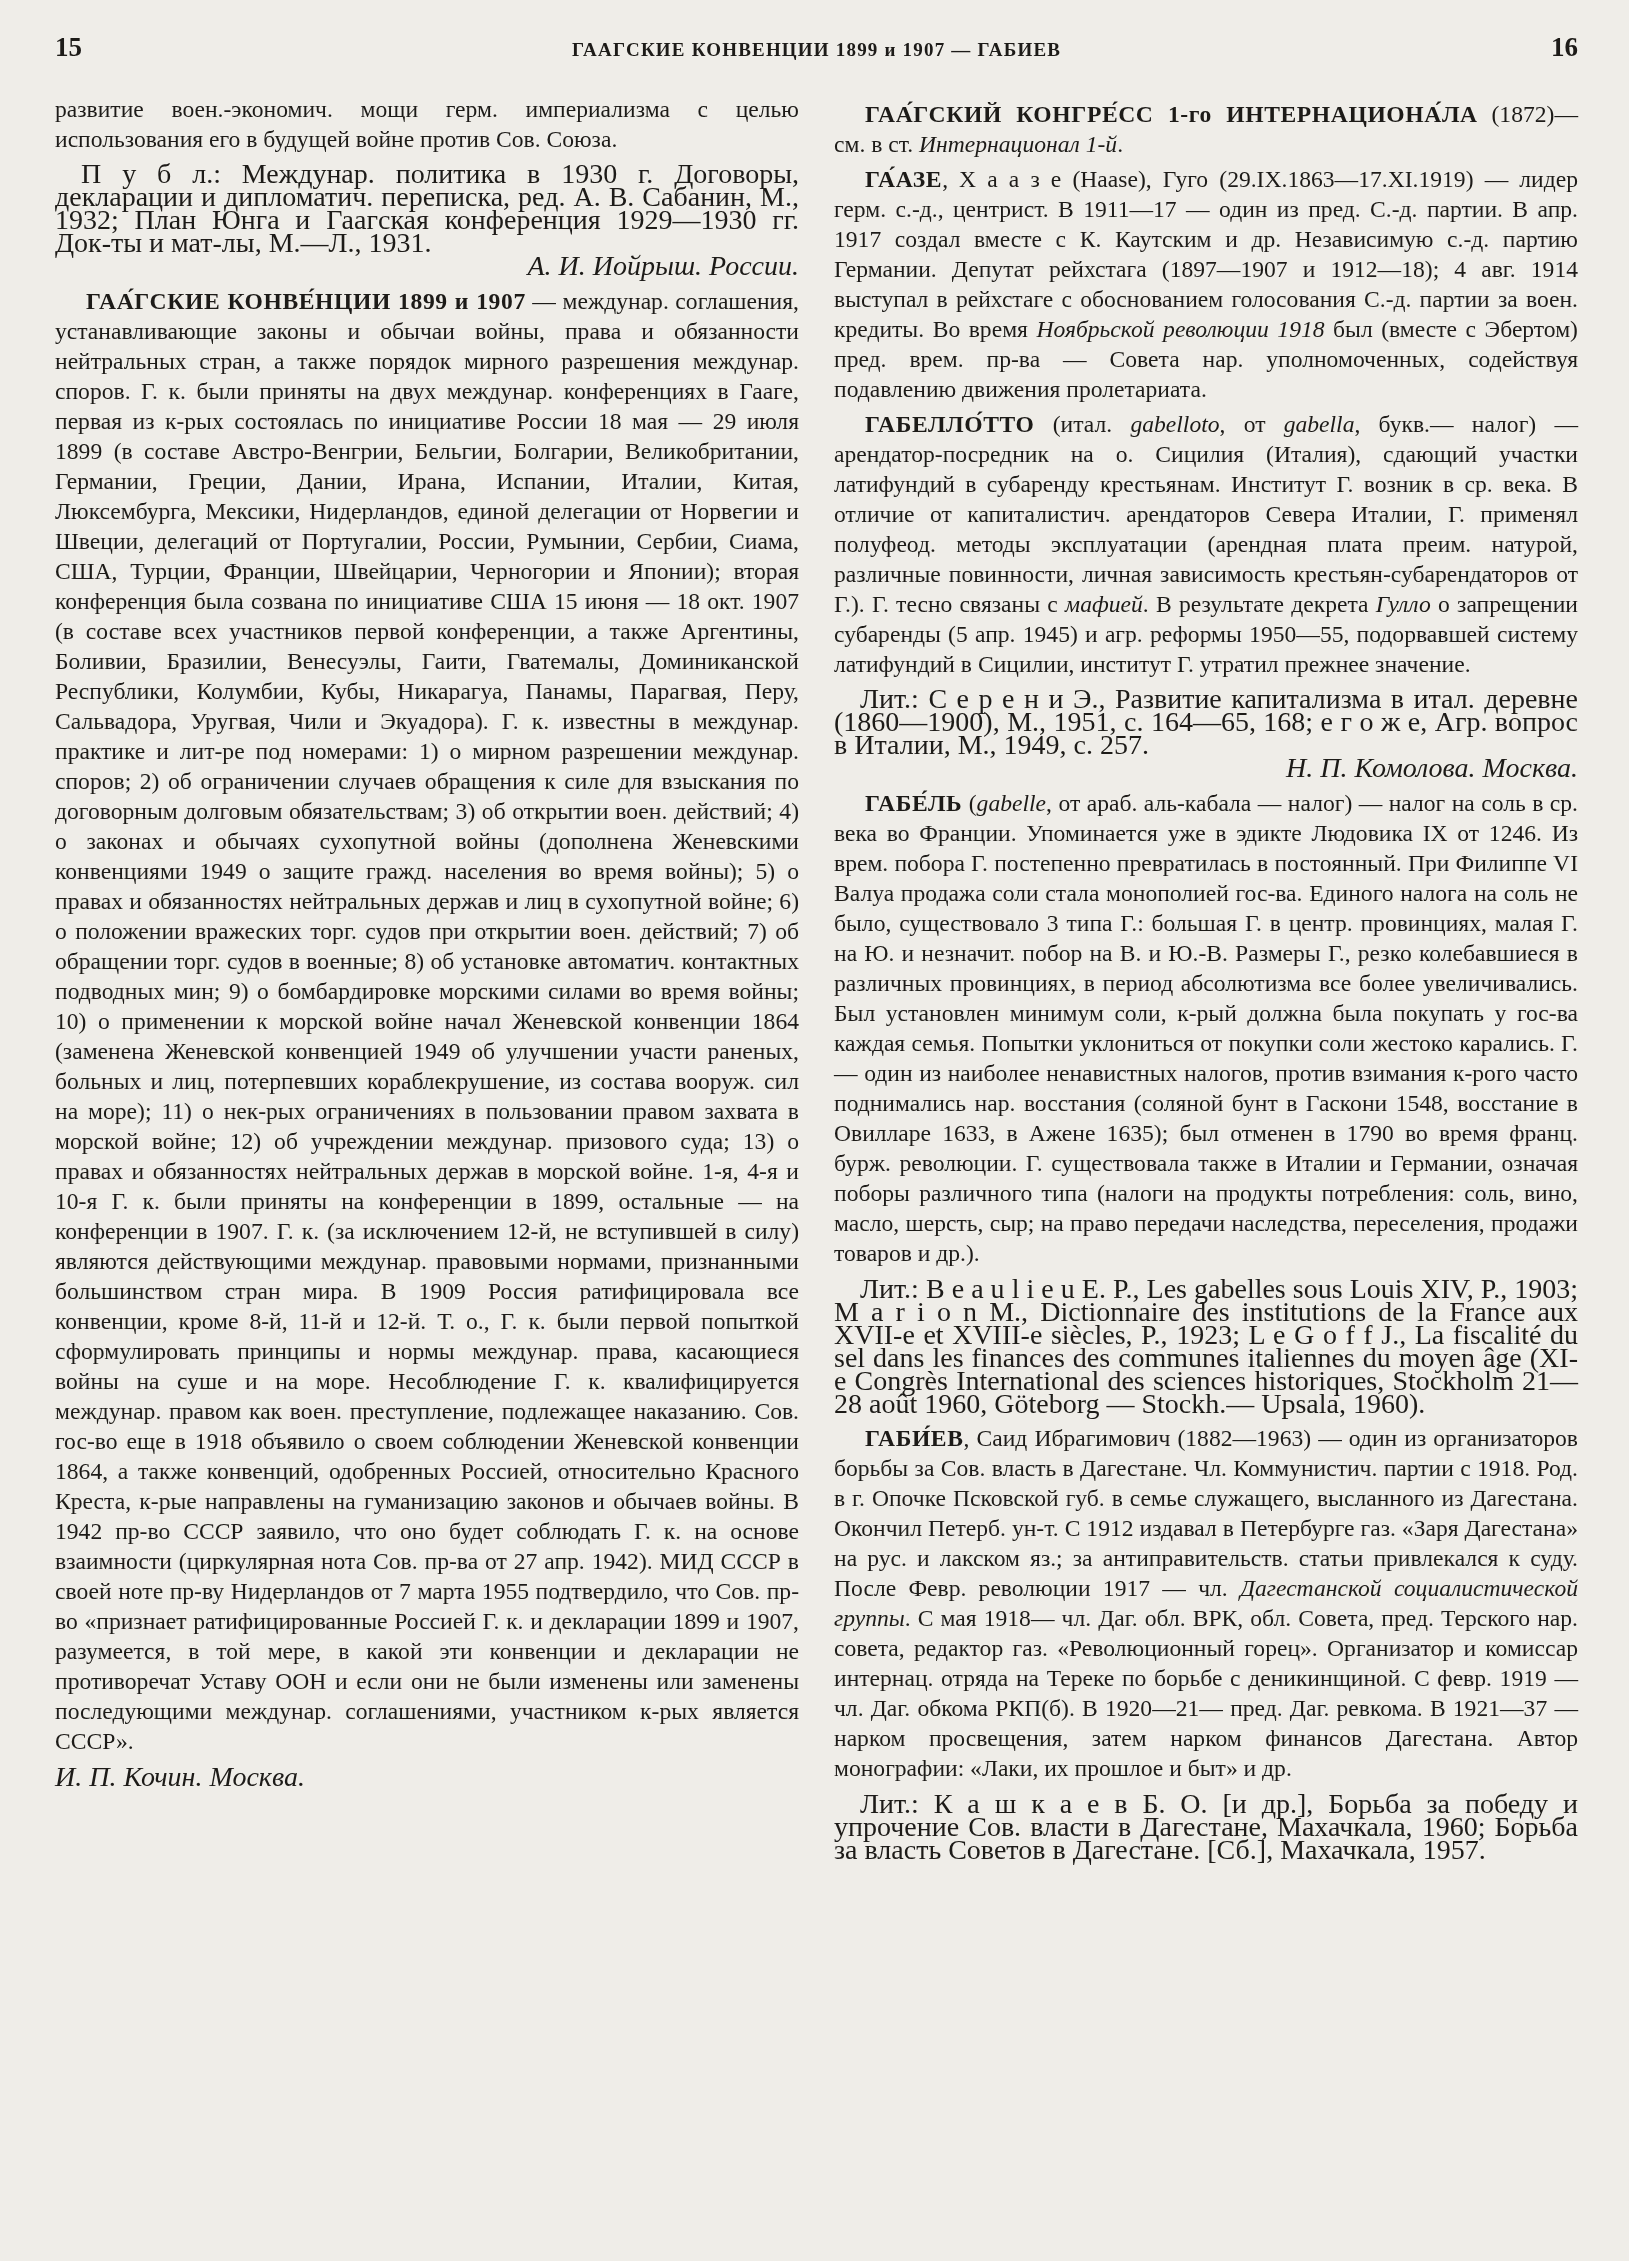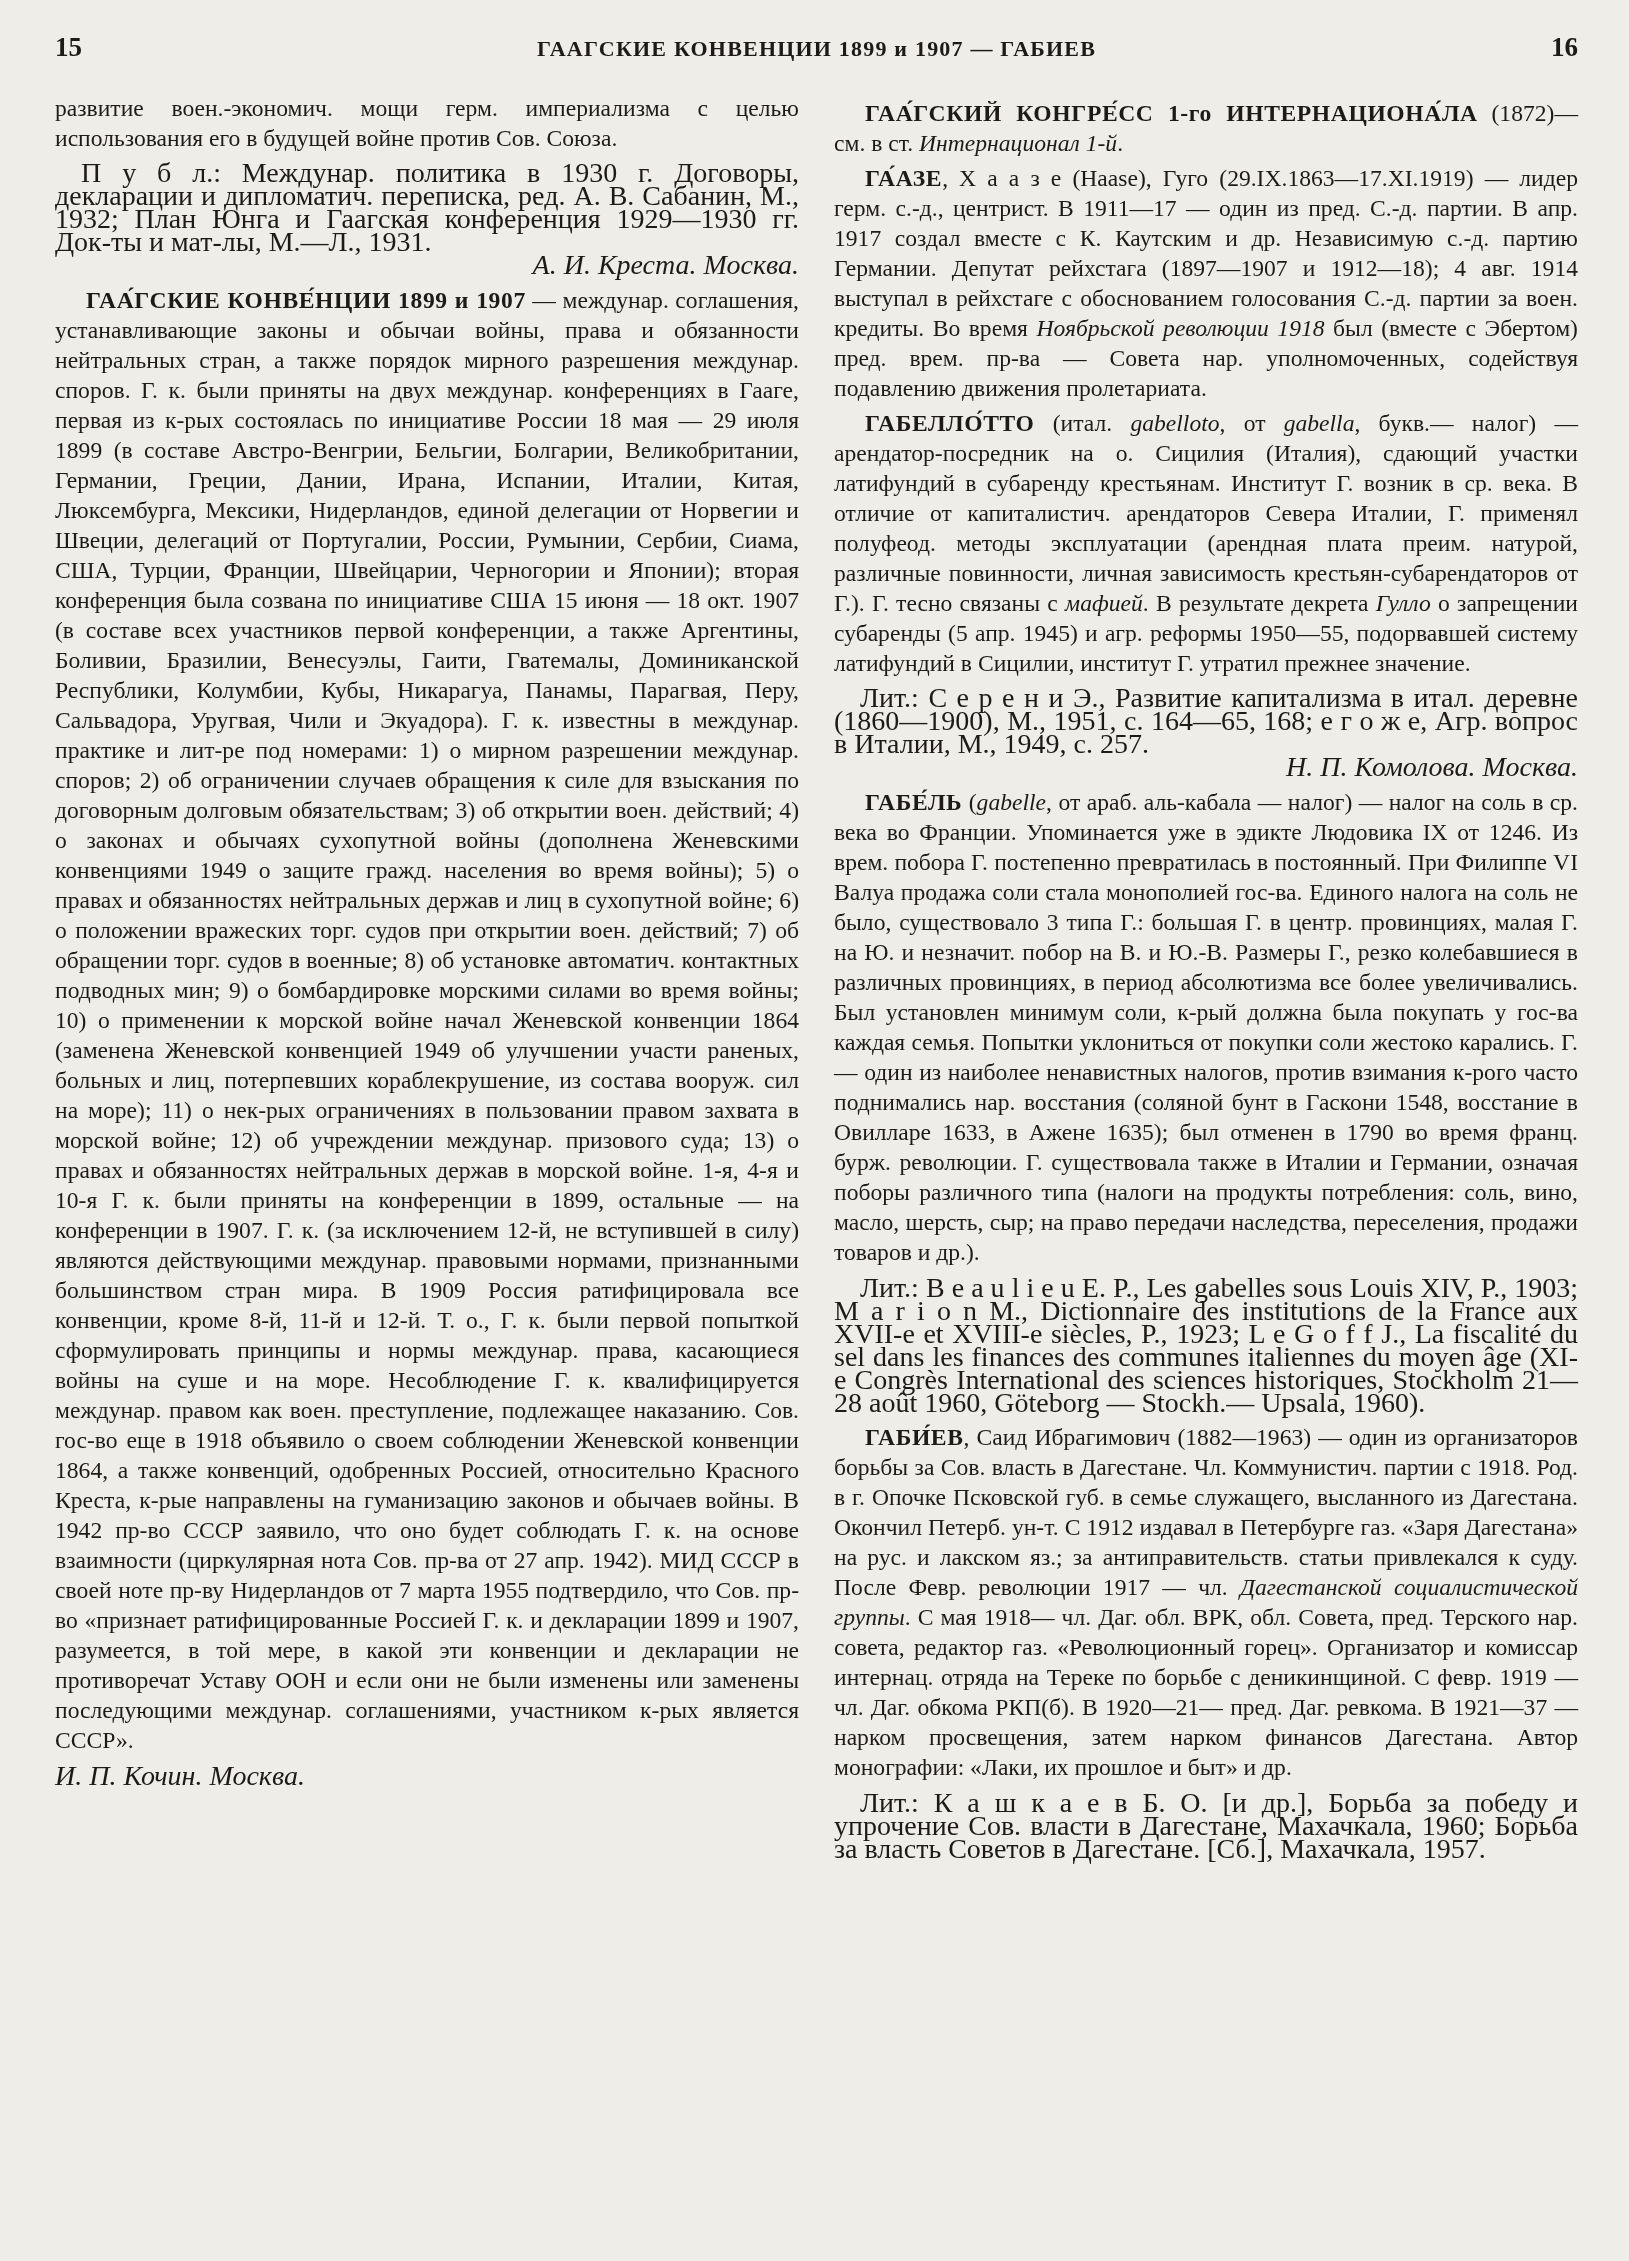--- a/index.html
+++ b/index.html
@@ -13,21 +13,21 @@
     line-height: 30px;
   }
   .page { width:100%; height:100%; padding: 32px 52px 34px 55px; }
   .header {
     display:flex; align-items:baseline;
     font-weight:bold;
     margin-bottom: 28.5px;
   }
   .pageno { width:87px; font-size:27px; }
   .pageno.right { text-align:right; }
-  .running { flex:1; text-align:center; font-size:22px; letter-spacing:1.2px; white-space:nowrap; }
+  .running { flex:1; text-align:center; font-size:19px; letter-spacing:1.2px; white-space:nowrap; }
   .columns { display:flex; gap:35px;font-family:Liberation Serif, serif; }
   .col { width:744px; text-align:justify; }
   p.body { text-indent:31px; margin-top:5px; }
   p.cont { text-indent:0; margin-top:0; }
   .headword { font-weight:bold; letter-spacing:0.6px; }
   .publ { font-size:28px; line-height:23px; margin:8.7px 0 8.7px; }
   .publ p { text-indent:26px; }
   .author { font-style:italic; text-align:right; }
   .author.center { text-align:left; }
   i { font-style:italic; }
@@ -43,21 +43,21 @@
     <div class="pageno right">16</div>
   </header>
 
   <div class="columns">
 
     <div class="col">
       <p class="body cont">развитие воен.-экономич. мощи герм. империализма с целью использования его в будущей войне против Сов. Союза.</p>
 
       <div class="publ">
         <p>П у б л.: Междунар. политика в 1930 г. Договоры, декларации и дипломатич. переписка, ред. А. В. Сабанин, М., 1932; План Юнга и Гаагская конференция 1929—1930 гг. Док-ты и мат-лы, М.—Л., 1931.</p>
-        <div class="author">А. И. Креста. Москва.</div>
+        <div class="author">А. И. Иойрыш. России.</div>
       </div>
 
       <p class="body"><b class="headword">ГАА́ГСКИЕ КОНВЕ́НЦИИ 1899 и 1907</b><span> — междунар. соглашения, устанавливающие законы и обычаи войны, права и обязанности нейтральных стран, а также порядок мирного разрешения междунар. споров. Г. к. были приняты на двух междунар. конференциях в Гааге, первая из к-рых состоялась по инициативе России 18 мая — 29 июля 1899 (в составе Австро-Венгрии, Бельгии, Болгарии, Великобритании, Германии, Греции, Дании, Ирана, Испании, Италии, Китая, Люксембурга, Мексики, Нидерландов, единой делегации от Норвегии и Швеции, делегаций от Португалии, России, Румынии, Сербии, Сиама, США, Турции, Франции, Швейцарии, Черногории и Японии); вторая конференция была созвана по инициативе США 15 июня — 18 окт. 1907 (в составе всех участников первой конференции, а также Аргентины, Боливии, Бразилии, Венесуэлы, Гаити, Гватемалы, Доминиканской Республики, Колумбии, Кубы, Никарагуа, Панамы, Парагвая, Перу, Сальвадора, Уругвая, Чили и Экуадора). Г. к. известны в междунар. практике и лит-ре под номерами: 1) о мирном разрешении междунар. споров; 2) об ограничении случаев обращения к силе для взыскания по договорным долговым обязательствам; 3) об открытии воен. действий; 4) о законах и обычаях сухопутной войны (дополнена Женевскими конвенциями 1949 о защите гражд. населения во время войны); 5) о правах и обязанностях нейтральных держав и лиц в сухопутной войне; 6) о положении вражеских торг. судов при открытии воен. действий; 7) об обращении торг. судов в военные; 8) об установке автоматич. контактных подводных мин; 9) о бомбардировке морскими силами во время войны; 10) о применении к морской войне начал Женевской конвенции 1864 (заменена Женевской конвенцией 1949 об улучшении участи раненых, больных и лиц, потерпевших кораблекрушение, из состава вооруж. сил на море); 11) о нек-рых ограничениях в пользовании правом захвата в морской войне; 12) об учреждении междунар. призового суда; 13) о правах и обязанностях нейтральных держав в морской войне. 1-я, 4-я и 10-я Г. к. были приняты на конференции в 1899, остальные — на конференции в 1907. Г. к. (за исключением 12-й, не вступившей в силу) являются действующими междунар. правовыми нормами, признанными большинством стран мира. В 1909 Россия ратифицировала все конвенции, кроме 8-й, 11-й и 12-й. Т. о., Г. к. были первой попыткой сформулировать принципы и нормы междунар. права, касающиеся войны на суше и на море. Несоблюдение Г. к. квалифицируется междунар. правом как воен. преступление, подлежащее наказанию. Сов. гос-во еще в 1918 объявило о своем соблюдении Женевской конвенции 1864, а также конвенций, одобренных Россией, относительно Красного Креста, к-рые направлены на гуманизацию законов и обычаев войны. В 1942 пр-во СССР заявило, что оно будет соблюдать Г. к. на основе взаимности (циркулярная нота Сов. пр-ва от 27 апр. 1942). МИД СССР в своей ноте пр-ву Нидерландов от 7 марта 1955 подтвердило, что Сов. пр-во «признает ратифицированные Россией Г. к. и декларации 1899 и 1907, разумеется, в той мере, в какой эти конвенции и декларации не противоречат Уставу ООН и если они не были изменены или заменены последующими междунар. соглашениями, участником к-рых является СССР».</span></p>
 
       <div class="publ">
         <div class="author center">И. П. Кочин. Москва.</div>
       </div>
     </div>
 
     <div class="col">

